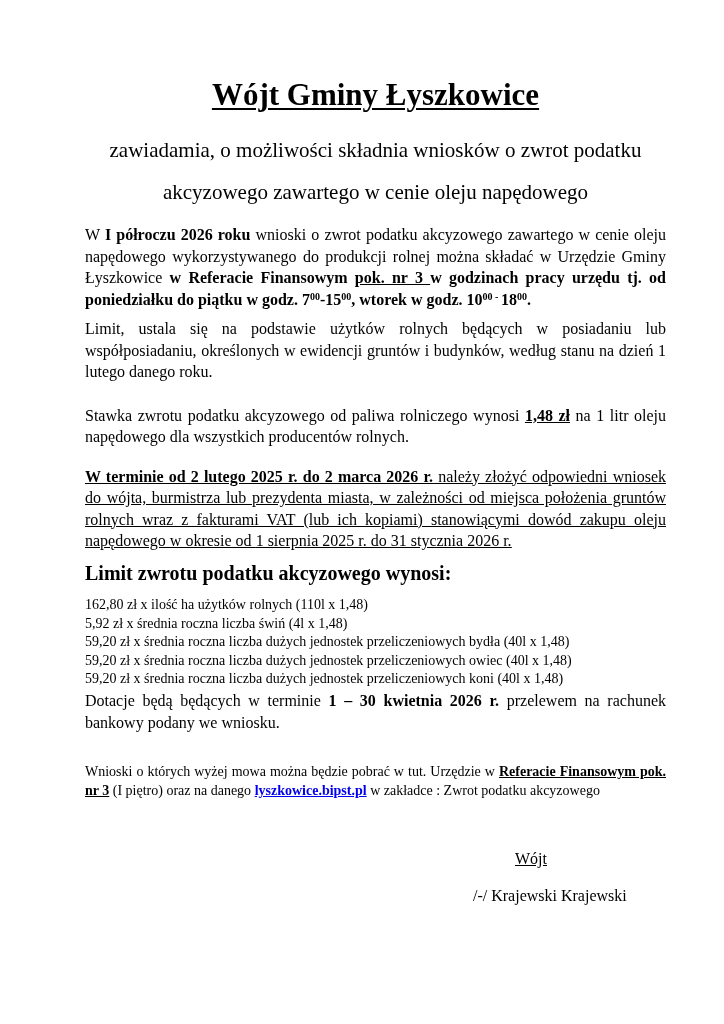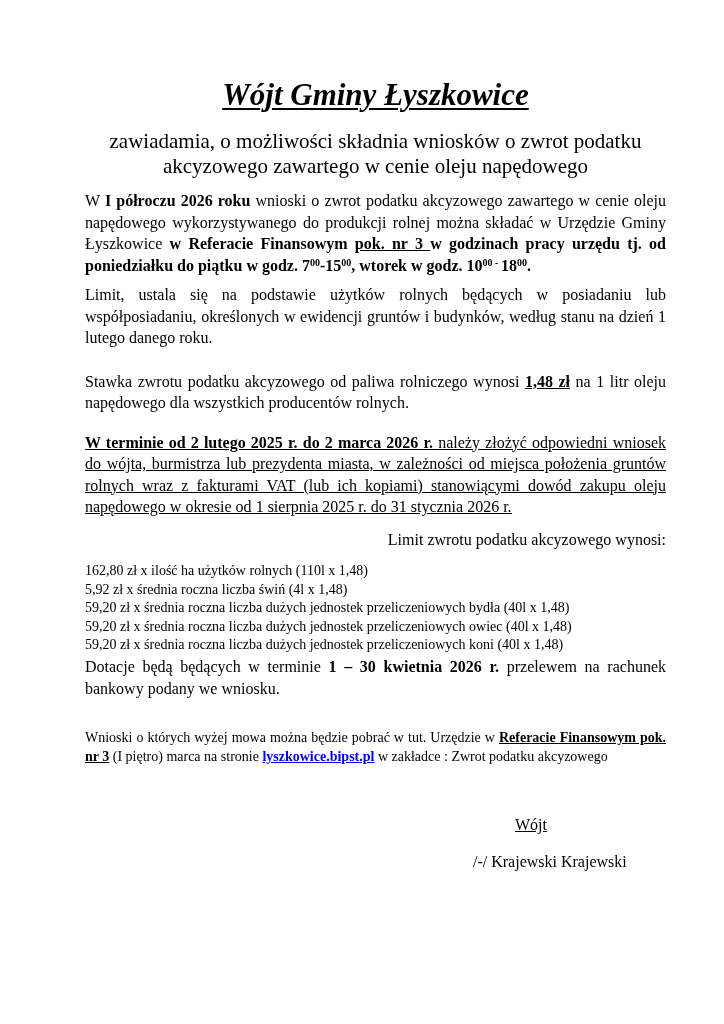--- a/index.html
+++ b/index.html
@@ -17,48 +17,47 @@
 
   h1.title {
     margin: 0;
     font-size: 31px;
     line-height: 1.1;
     font-weight: bold;
     text-align: center;
     text-decoration: underline;
     text-decoration-thickness: 2px;
     text-underline-offset: 3px;
-    font-style: italic;
   }
   h2.subtitle {
     margin: 17px 8px 0;
     font-size: 21px;
-    line-height: 25px;
+    line-height: 42px;
     font-weight: normal;
     text-align: center;
   }
 
   p { margin: 0; }
   .body-par {
     font-size: 16px;
     line-height: 21.5px;
     text-align: justify;
   }
   .mp1 { margin-top: 11px; }
   .mp2 { margin-top: 6px; }
   .mp3 { margin-top: 22px; }
   .mp4 { margin-top: 18px; text-decoration: underline; }
   .mp5 { margin-top: 1px; }
 
   h3.limits-heading {
     margin: 11px 0 0;
-    font-size: 16px;
+    font-size: 20px;
     line-height: 21.5px;
-    font-weight: normal;
-    text-align: right;
+    font-weight: bold;
+    text-align: left;
   }
   .limits-list { margin-top: 12px; }
   .limit-item {
     font-size: 14px;
     line-height: 18.6px;
     text-align: left;
   }
 
   .footer-par {
     margin-top: 30px;
@@ -104,20 +103,20 @@
   <div class="limits-list">
     <div class="limit-item">162,80 zł x ilość ha użytków rolnych (110l x 1,48)</div>
     <div class="limit-item">5,92 zł x średnia roczna liczba świń (4l x 1,48)</div>
     <div class="limit-item">59,20 zł x średnia roczna liczba dużych jednostek przeliczeniowych bydła (40l x 1,48)</div>
     <div class="limit-item">59,20 zł x średnia roczna liczba dużych jednostek przeliczeniowych owiec (40l x 1,48)</div>
     <div class="limit-item">59,20 zł x średnia roczna liczba dużych jednostek przeliczeniowych koni (40l x 1,48)</div>
   </div>
 
   <p class="body-par mp5"><span>Dotacje będą będących w terminie </span><span class="b">1 – 30 kwietnia 2026 r.</span><span> przelewem na rachunek bankowy podany we wniosku.</span></p>
 
-  <p class="footer-par"><span>Wnioski o których wyżej mowa można będzie pobrać w tut. Urzędzie w </span><span class="b u">Referacie Finansowym pok. nr 3</span><span> (I piętro) marca na stronie </span><a class="b u link-seg" href="#">lyszkowice.bipst.pl</a><span> w zakładce : Zwrot podatku akcyzowego</span></p>
+  <p class="footer-par"><span>Wnioski o których wyżej mowa można będzie pobrać w tut. Urzędzie w </span><span class="b u">Referacie Finansowym pok. nr 3</span><span> (I piętro) oraz na danego </span><a class="b u link-seg" href="#">lyszkowice.bipst.pl</a><span> w zakładce : Zwrot podatku akcyzowego</span></p>
 
   <div class="signature">
     <div class="sig-role">Wójt</div>
     <div class="sig-name">/-/ Krajewski Krajewski</div>
   </div>
 
 </div>
 
 </body></html>

